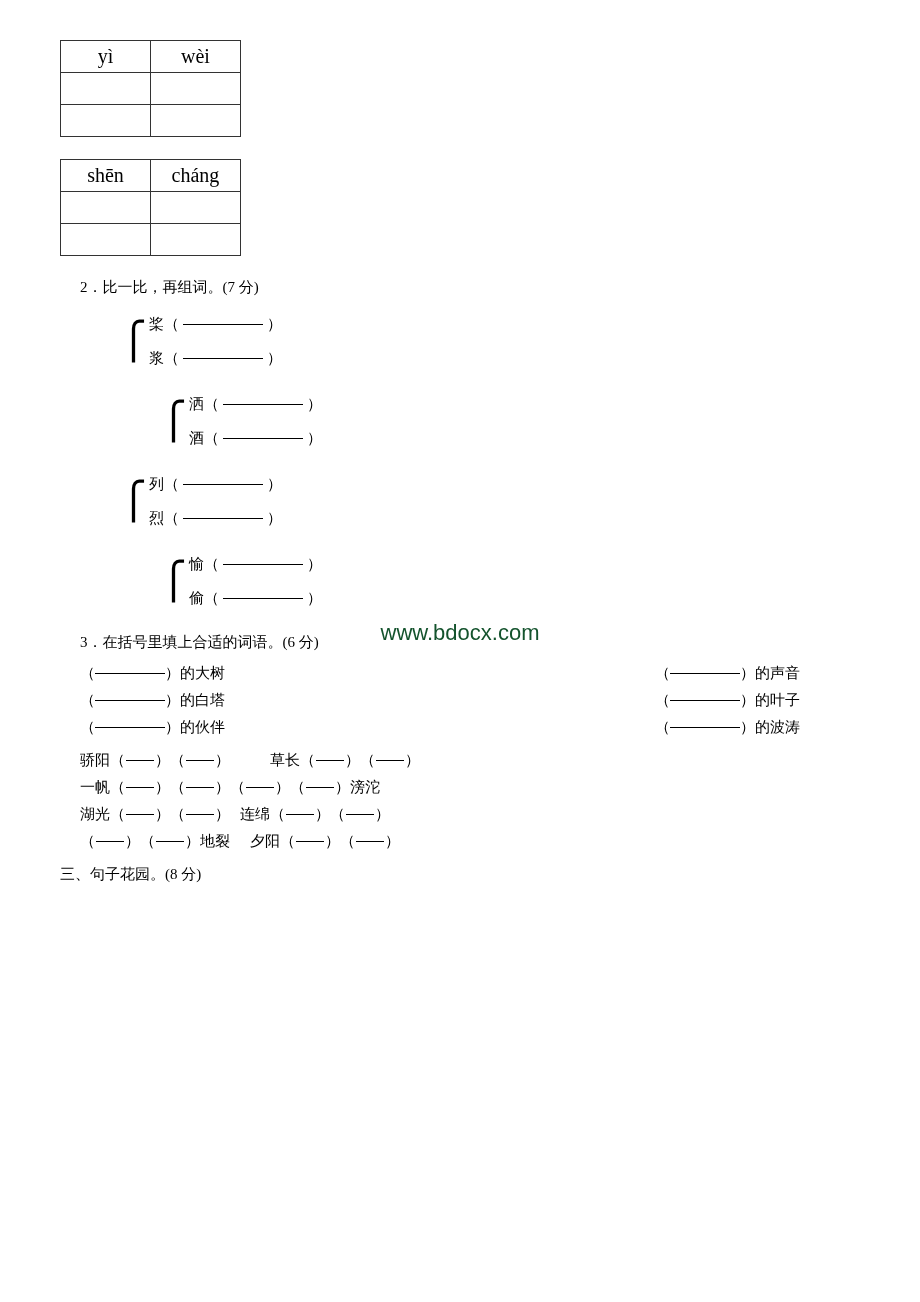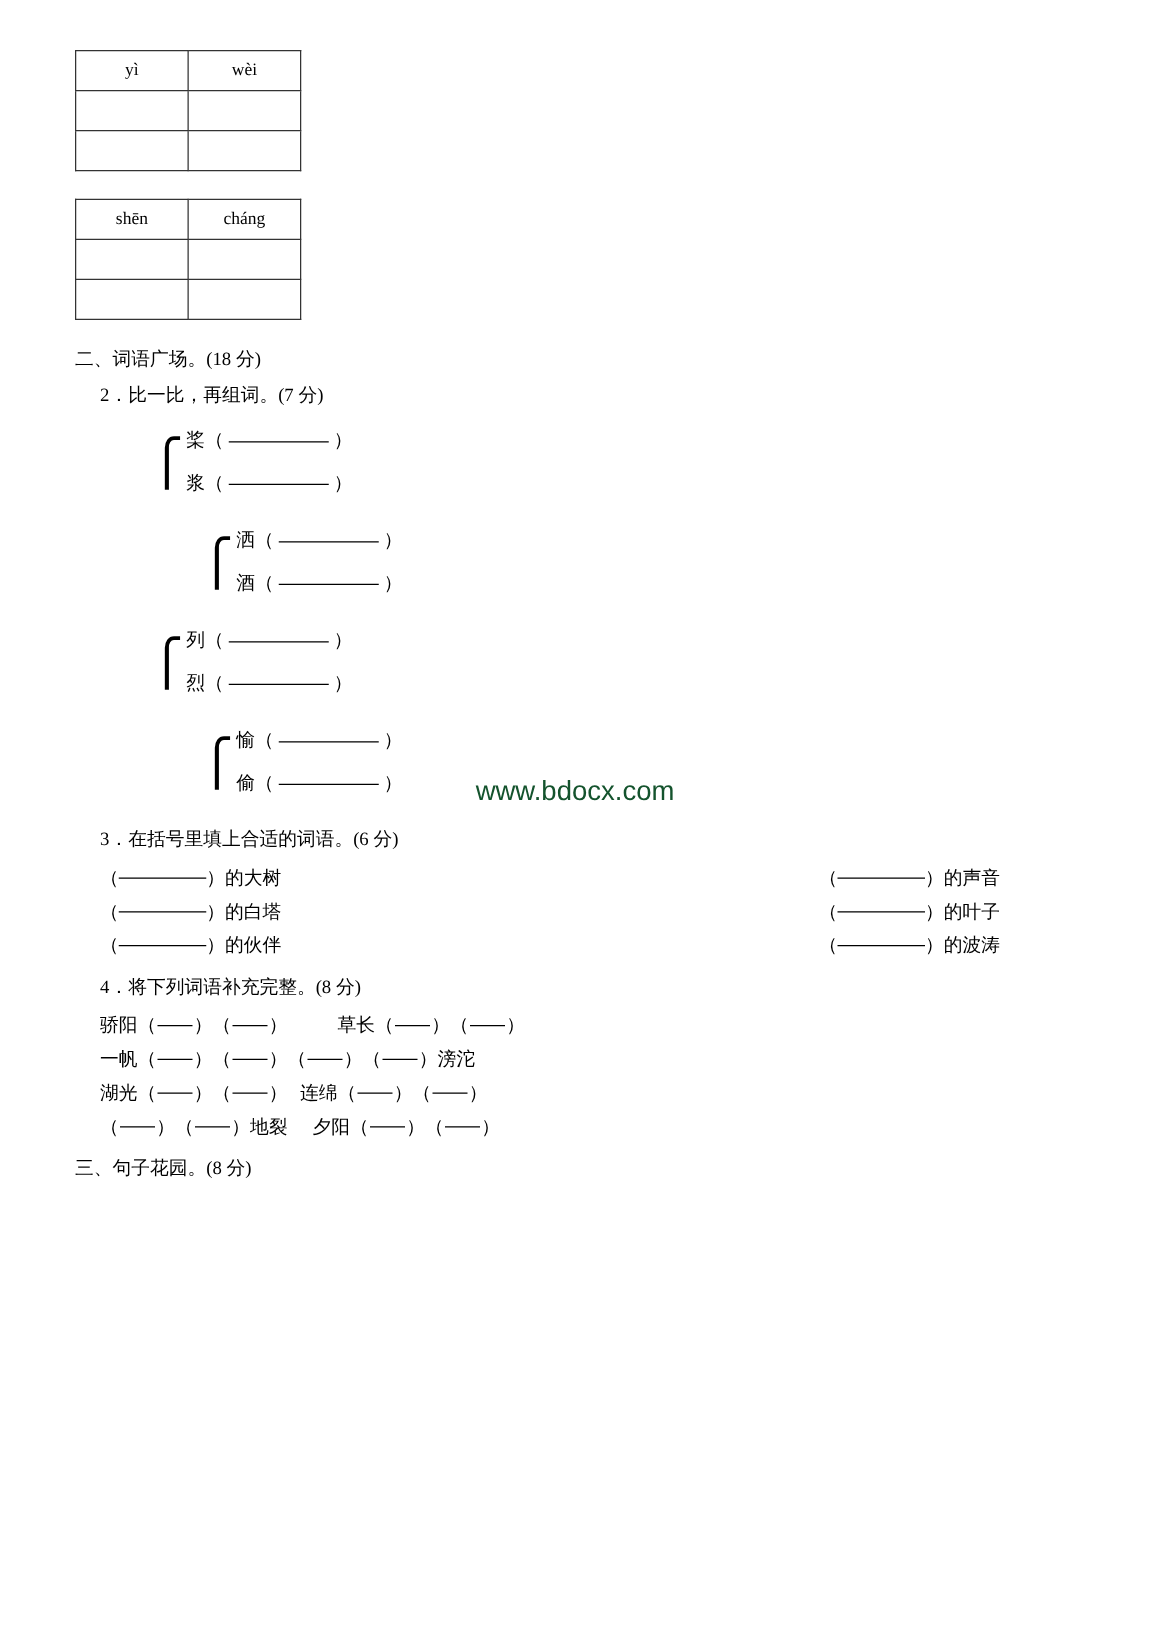--- a/index.html
+++ b/index.html
@@ -26,21 +26,21 @@
       border-collapse: collapse;
       margin-bottom: 22px;
     }
 
     table.pinyin-table td {
       border: 1px solid #333;
       width: 90px;
       height: 32px;
       text-align: center;
       vertical-align: middle;
-      font-size: 14px;
+      font-size: 20px;
     }
 
     table.pinyin-table tr td:first-child {
       width: 90px;
     }
 
     .section-title {
       font-size: 15px;
       margin-bottom: 10px;
     }
@@ -166,21 +166,20 @@
         <td></td>
       </tr>
       <tr class="empty-table-row">
         <td></td>
         <td></td>
       </tr>
     </tbody>
       </table>
   </div>
 
-  <div class="section-title">二、词语广场。(18 分)</div>
 
   <div class="sub-title">2．比一比，再组词。(7 分)</div>
 
   <div style="margin-left:60px; margin-bottom:16px;">
     <div style="display:flex; align-items:stretch; margin-bottom:2px;">
       <span style="font-size:36px; line-height:1; font-weight:200; margin-right:2px; display:flex; align-items:center;">⎧</span>
       <div style="display:flex; flex-direction:column; justify-content:space-around;">
         <div class="brace-line-item">桨（<span class="fill-blank"></span>）</div>
         <div style="height:4px;"></div>
         <div class="brace-line-item">浆（<span class="fill-blank"></span>）</div>
@@ -251,21 +250,20 @@
       <div class="q3-item">
         （<span class="q3-blank"></span>）的伙伴
       </div>
       <div style="flex:1;"></div>
       <div class="q3-item">
         （<span class="q3-blank"></span>）的波涛
       </div>
     </div>
   </div>
 
-  <div class="sub-title">4．将下列词语补充完整。(8 分)</div>
 
   <div class="question-4">
 
     <div class="q4-row">
       <span>骄阳（</span>
         <span class="q4-blank"></span>
         <span>）（</span>
         <span class="q4-blank"></span>
         <span>）</span>
       <span style="display:inline-block; width:40px;"></span>

